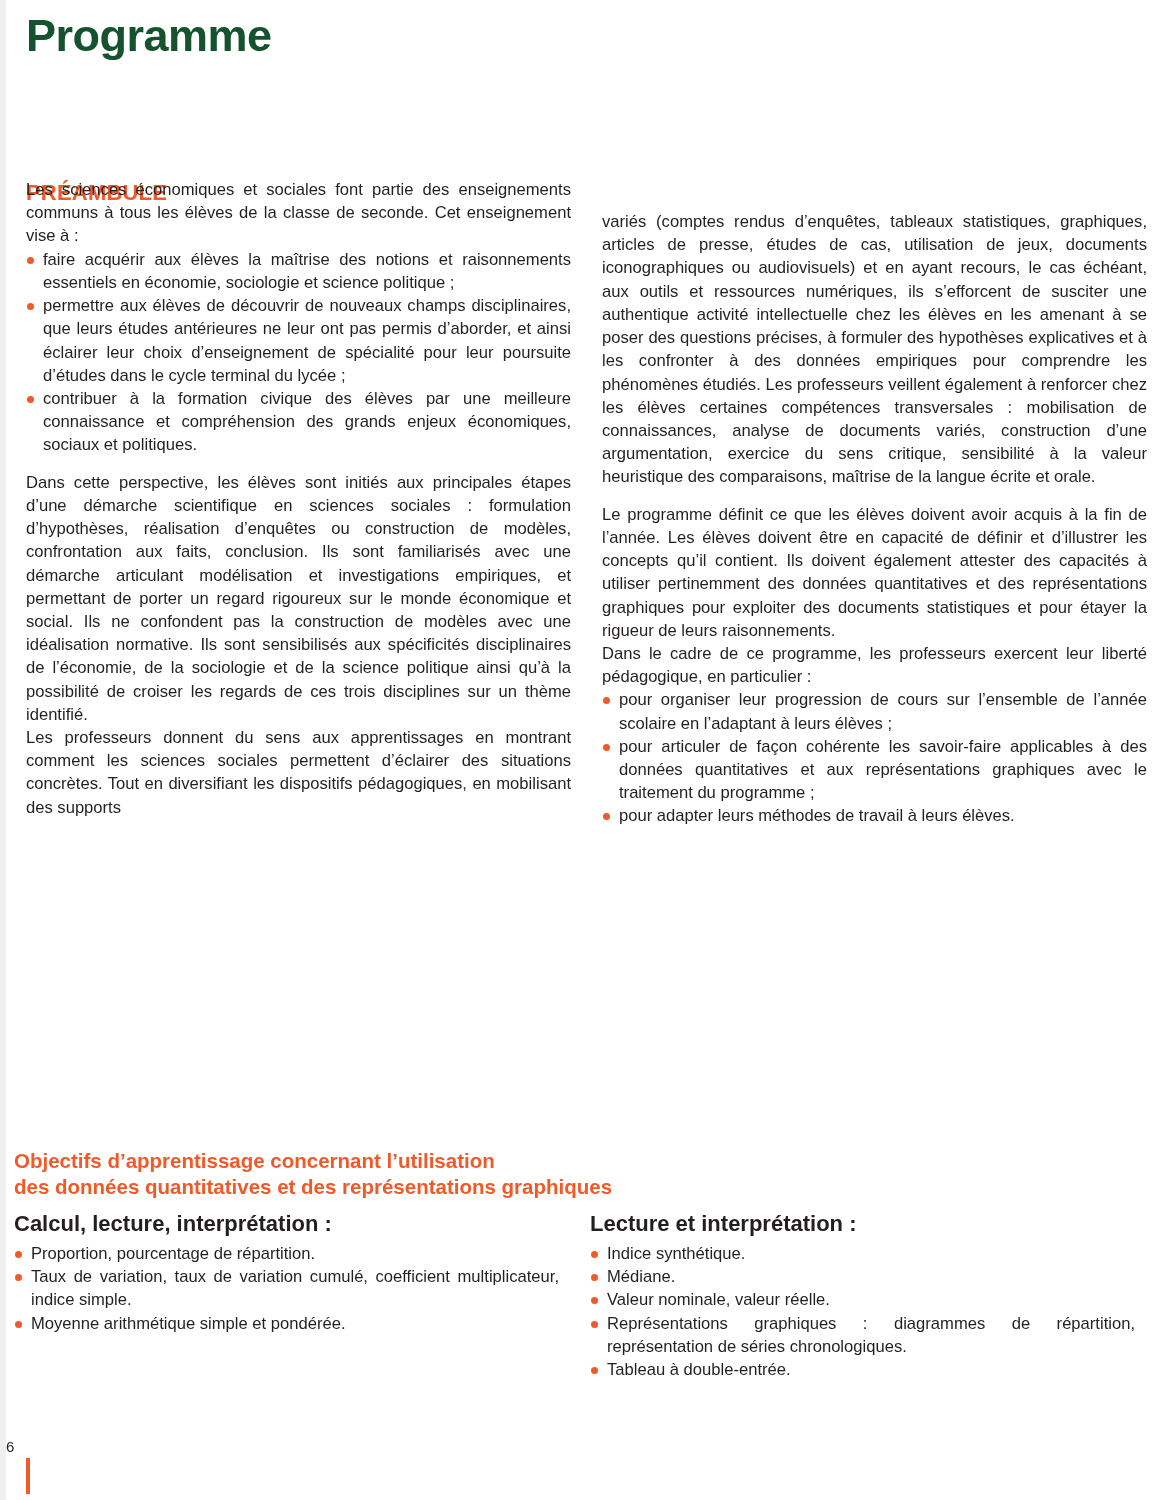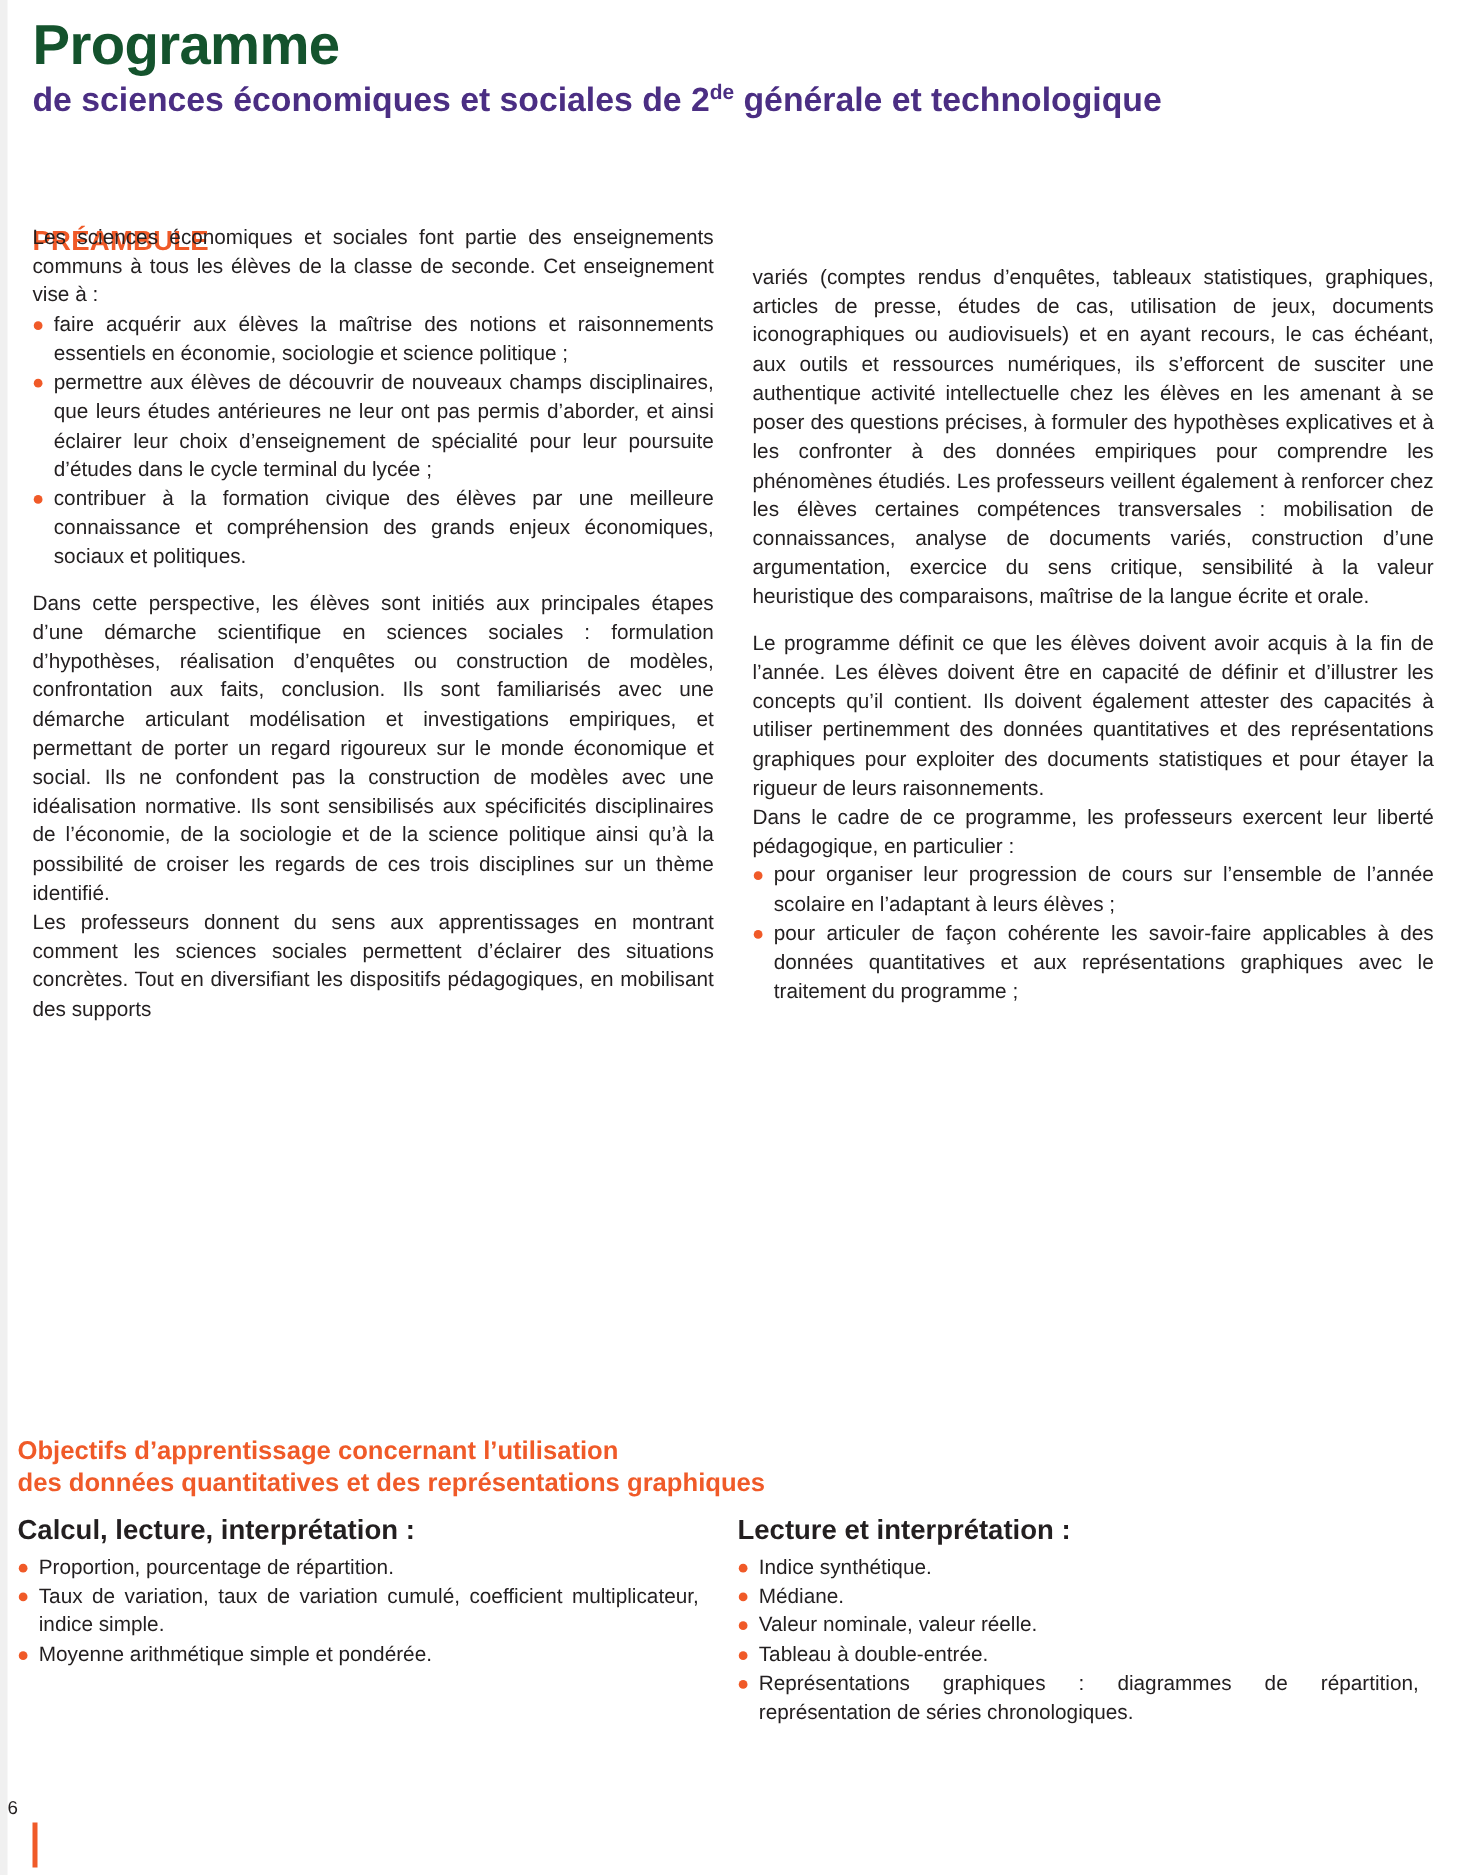--- a/index.html
+++ b/index.html
@@ -154,21 +154,20 @@
 </style>
 </head>
 <body>
 
 <div class="page">
 
   <div class="left-rule"></div>
 
   <div class="header">
     <h1 class="title-main">Programme</h1>
-    <h2 class="title-sub"><span>de sciences économiques et sociales de 2</span><sup>de</sup><span> générale et technologique</span></h2>
   </div>
 
   <div style="position:absolute; left:26px; top:180px;">
     <div class="section-heading">PRÉAMBULE</div>
   </div>
 
   <div class="columns">
 
     <div class="col left">
       <p class="just" style="">Les sciences économiques et sociales font partie des enseignements communs à tous les élèves de la classe de seconde. Cet enseignement vise à :</p>
@@ -181,20 +180,21 @@
       <p class="just">Les professeurs donnent du sens aux apprentissages en montrant comment les sciences sociales permettent d’éclairer des situations concrètes. Tout en diversifiant les dispositifs pédagogiques, en mobilisant des supports</p>
     </div>
 
     <div class="col right">
       <p class="just" style="margin-top:32px;">variés (comptes rendus d’enquêtes, tableaux statistiques, graphiques, articles de presse, études de cas, utilisation de jeux, documents iconographiques ou audiovisuels) et en ayant recours, le cas échéant, aux outils et ressources numériques, ils s’efforcent de susciter une authentique activité intellectuelle chez les élèves en les amenant à se poser des questions précises, à formuler des hypothèses explicatives et à les confronter à des données empiriques pour comprendre les phénomènes étudiés. Les professeurs veillent également à renforcer chez les élèves certaines compétences transversales : mobilisation de connaissances, analyse de documents variés, construction d’une argumentation, exercice du sens critique, sensibilité à la valeur heuristique des comparaisons, maîtrise de la langue écrite et orale.</p>
       <p class="just spaced">Le programme définit ce que les élèves doivent avoir acquis à la fin de l’année. Les élèves doivent être en capacité de définir et d’illustrer les concepts qu’il contient. Ils doivent également attester des capacités à utiliser pertinemment des données quantitatives et des représentations graphiques pour exploiter des documents statistiques et pour étayer la rigueur de leurs raisonnements.</p>
       <p class="just">Dans le cadre de ce programme, les professeurs exercent leur liberté pédagogique, en particulier :</p>
       <ul class="bullets">
         <li>pour organiser leur progression de cours sur l’ensemble de l’année scolaire en l’adaptant à leurs élèves ;</li>
         <li>pour articuler de façon cohérente les savoir-faire applicables à des données quantitatives et aux représentations graphiques avec le traitement du programme ;</li>
+        <li>pour adapter leurs méthodes de travail à leurs élèves.</li>
       </ul>
     </div>
 
     <div class="clear"></div>
   </div>
 
   <div class="lower">
     <div class="lower-title">
       <div>Objectifs d’apprentissage concernant l’utilisation</div>
       <div>des données quantitatives et des représentations graphiques</div>
@@ -208,22 +208,22 @@
           <li>Taux de variation, taux de variation cumulé, coefficient multiplicateur, indice simple.</li>
           <li>Moyenne arithmétique simple et pondérée.</li>
         </ul>
       </div>
       <div class="lower-col right">
         <h4>Lecture et interprétation :</h4>
         <ul class="bullets">
           <li>Indice synthétique.</li>
           <li>Médiane.</li>
           <li>Valeur nominale, valeur réelle.</li>
+          <li>Représentations graphiques : diagrammes de répartition, représentation de séries chronologiques.</li>
           <li>Tableau à double-entrée.</li>
-          <li>Représentations graphiques : diagrammes de répartition, représentation de séries chronologiques.</li>
         </ul>
       </div>
       <div class="clear"></div>
     </div>
   </div>
 
   <div class="page-number">6</div>
   <div class="footer-rule"></div>
 
 </div>

